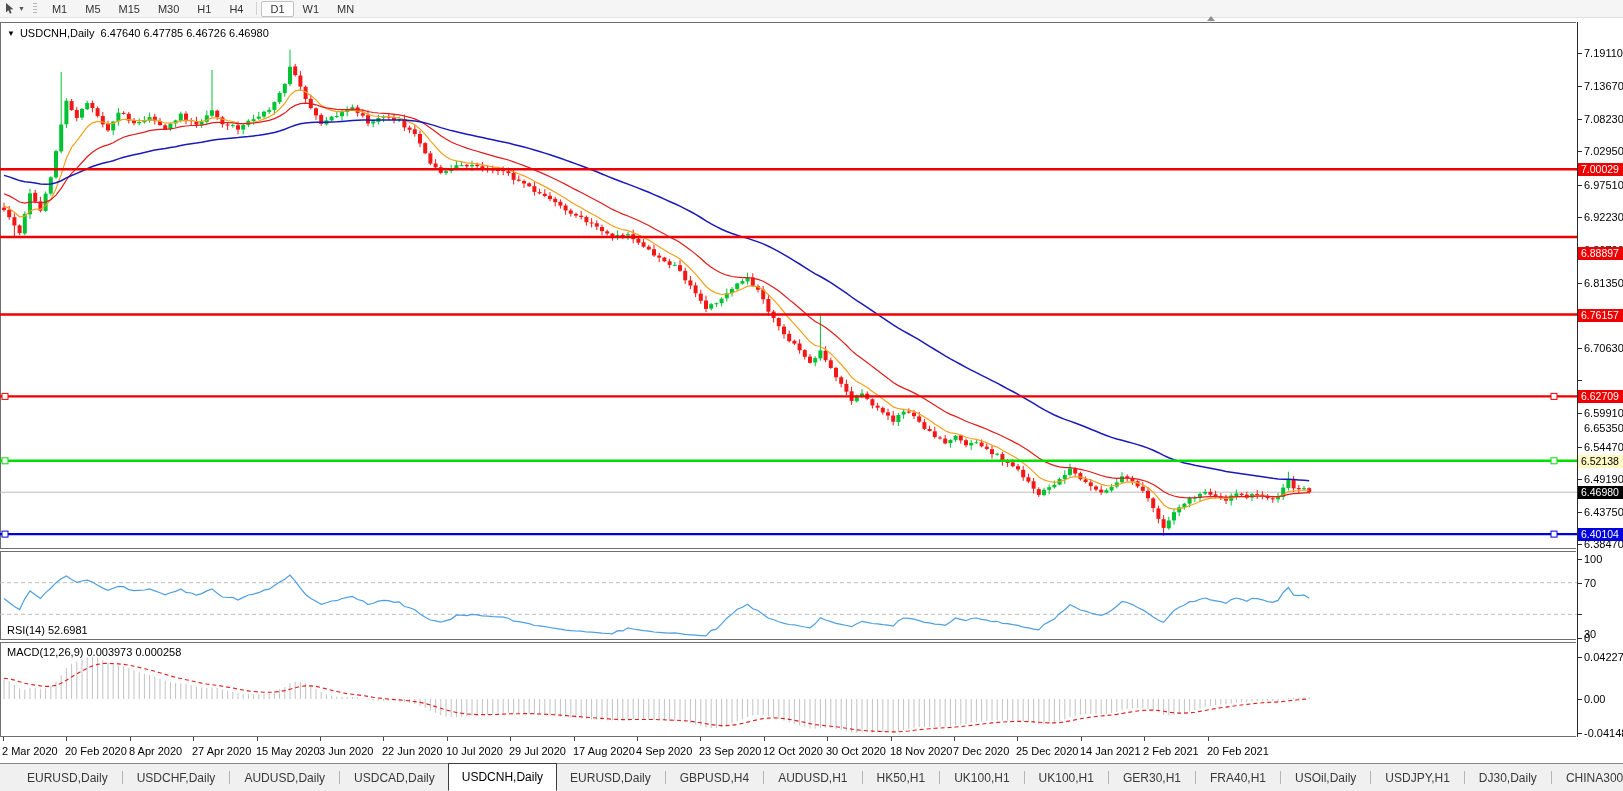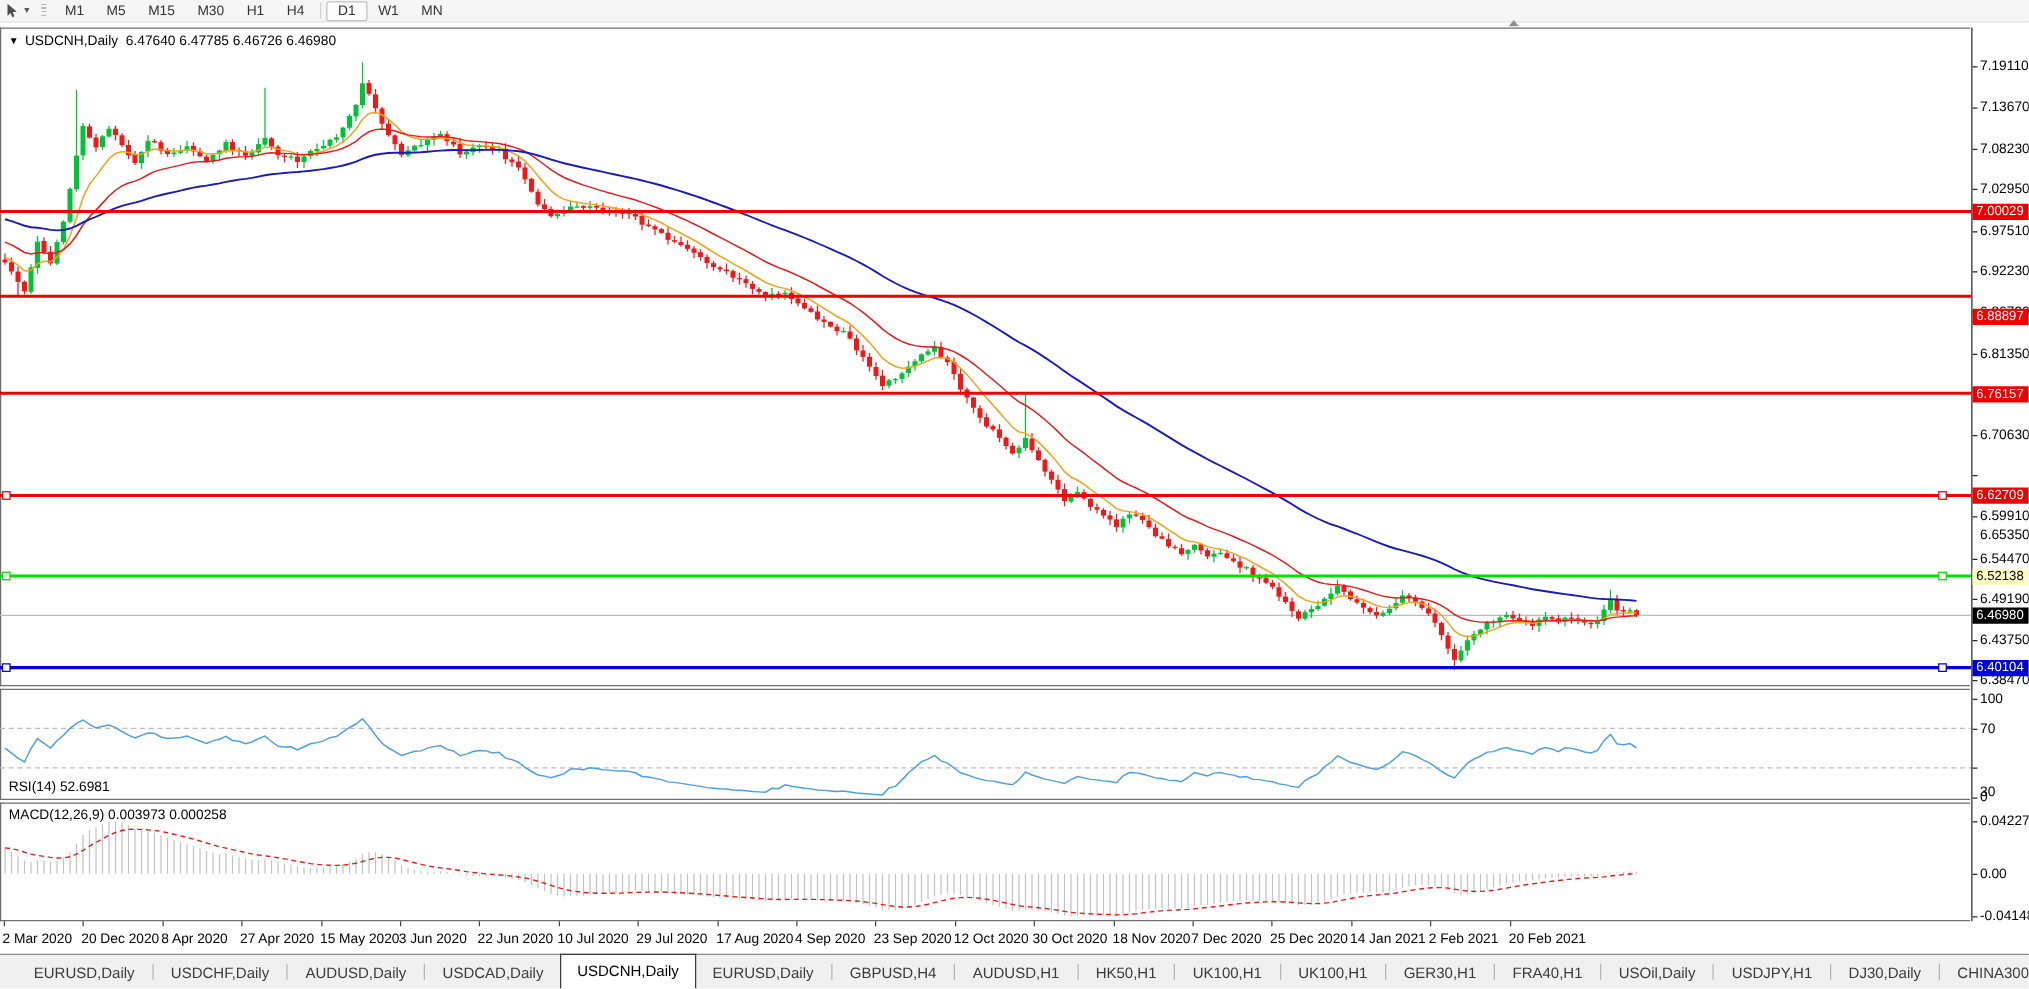--- a/index.html
+++ b/index.html
@@ -669,21 +669,21 @@
     <div class="ytick" style="top: 651px;">0.042275</div>
     <div class="ydash" style="top: 699px;"></div>
     <div class="ytick" style="top: 693px;">0.00</div>
     <div class="ydash" style="top: 733px;"></div>
     <div class="ytick" style="top: 727px;">-0.04148</div>
   </div>
 <div id="date-layer">
     <div class="xtick" style="left: 3px;"></div>
     <div class="xdate" style="left: 2px;">2 Mar 2020</div>
     <div class="xtick" style="left: 66px;"></div>
-    <div class="xdate" style="left: 65px;">20 Dec 2020</div>
+    <div class="xdate" style="left: 65px;">20 Feb 2020</div>
     <div class="xtick" style="left: 130px;"></div>
     <div class="xdate" style="left: 129px;">8 Apr 2020</div>
     <div class="xtick" style="left: 193px;"></div>
     <div class="xdate" style="left: 192px;">27 Apr 2020</div>
     <div class="xtick" style="left: 257px;"></div>
     <div class="xdate" style="left: 256px;">15 May 2020</div>
     <div class="xtick" style="left: 320px;"></div>
     <div class="xdate" style="left: 319px;">3 Jun 2020</div>
     <div class="xtick" style="left: 383px;"></div>
     <div class="xdate" style="left: 382px;">22 Jun 2020</div>

